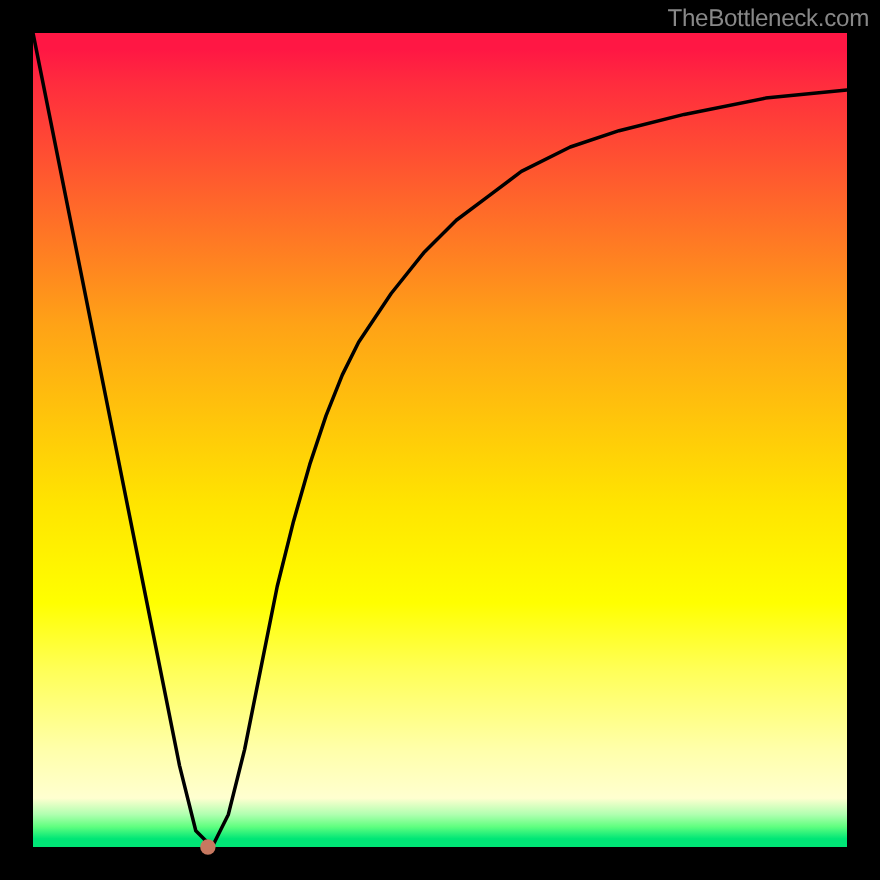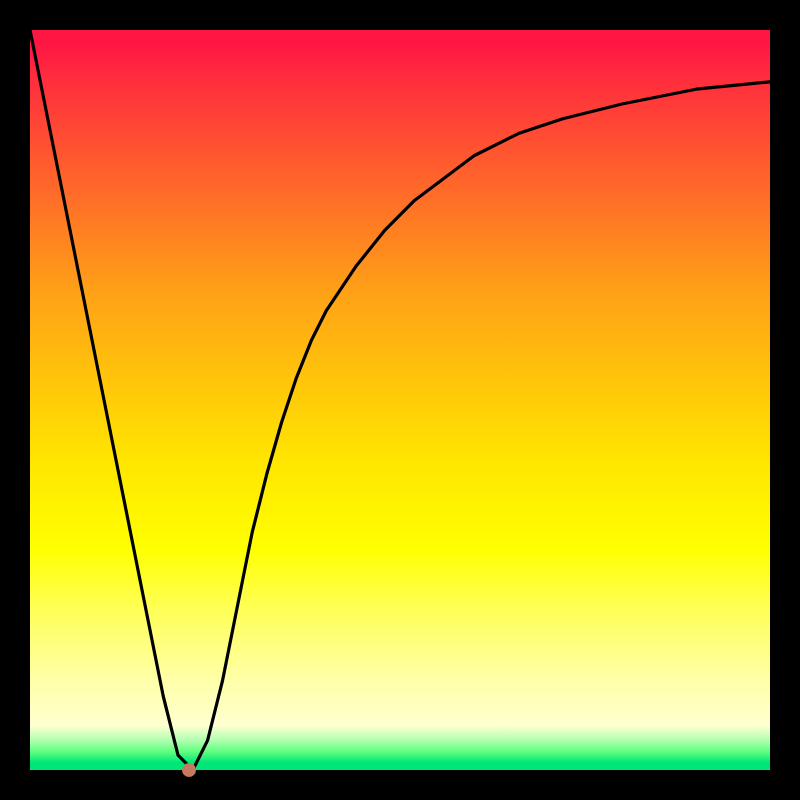--- a/index.html
+++ b/index.html
@@ -75,13 +75,14 @@
 </head>
 <body>
 
 <div class="frame">
   <div class="plot-area">
     <svg class="curve" viewBox="0 0 740 740" preserveAspectRatio="none">
       <path d="M0.0 0.0 L14.8 74.0 L29.6 148.0 L44.4 222.0 L59.2 296.0 L74.0 370.0 L88.8 444.0 L103.6 518.0 L118.4 592.0 L133.2 666.0 L148.0 725.2 L162.8 740.0 L177.6 710.4 L192.4 651.2 L207.2 577.2 L222.0 503.2 L236.8 444.0 L251.6 392.2 L266.4 347.8 L281.2 310.8 L296.0 281.2 L325.6 236.8 L355.2 199.8 L384.8 170.2 L414.4 148.0 L444.0 125.8 L488.4 103.6 L532.8 88.8 L592.0 74.0 L666.0 59.2 L740.0 51.8" id="curvePath" fill="none" stroke="#000" stroke-width="3.2" stroke-linejoin="round" stroke-linecap="round"></path>
     </svg>
     <div class="dot" id="markerDot" style="left: 159.1px; top: 740px; background: rgb(199, 120, 96);"></div>
   </div>
+  <div class="watermark">TheBottleneck.com</div>
 </div>
 
 </body></html>

